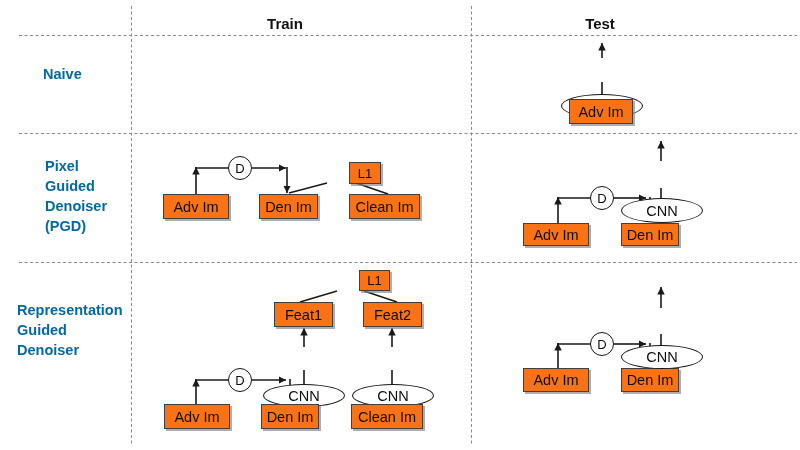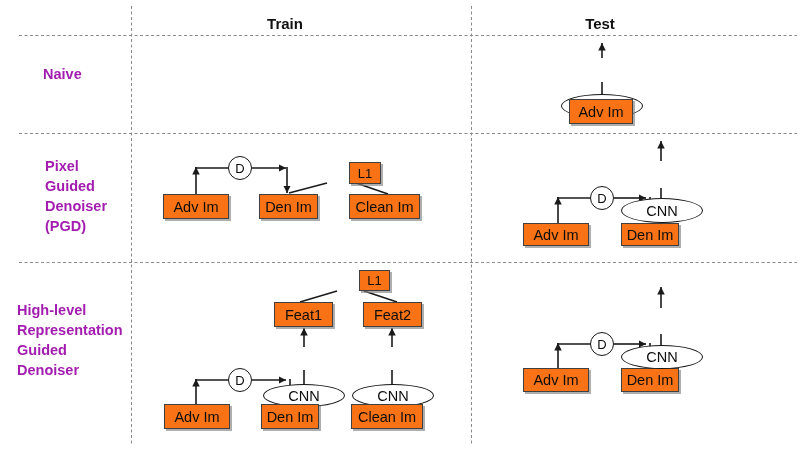--- a/index.html
+++ b/index.html
@@ -6,21 +6,21 @@
   #canvas{
     position:relative;width:800px;height:450px;background:#ffffff;overflow:hidden;
     font-family:"Liberation Sans", sans-serif;color:#0d0d0d;
   }
   #connector-layer{position:absolute;left:0;top:0;width:800px;height:450px;}
   .hdr{
     position:absolute;width:120px;text-align:center;
     font-size:15px;font-weight:700;color:#111;
   }
   .rowlabel{
-    position:absolute;font-size:14.5px;font-weight:700;line-height:20px;color:#a21caf;
+    position:absolute;font-size:14.5px;font-weight:700;line-height:20px;color:#0369a1;
     white-space:nowrap;
   }
   .rect{
     position:absolute;background:#f97316;border:1.5px solid #404040;
     box-shadow:2px 2px 0 rgba(130,130,130,0.65);
     display:flex;align-items:center;justify-content:center;
     font-size:14.5px;box-sizing:border-box;white-space:nowrap;
   }
   .rect.small{font-size:13px;margin-left:24px;}
   .ellipse{
@@ -100,21 +100,20 @@
   <div class="rowlabel" style="left:43px;top:64px">
     <div>Naive</div>
   </div>
   <div class="rowlabel" style="left:45px;top:156px">
     <div>Pixel</div>
     <div>Guided</div>
     <div>Denoiser</div>
     <div>(PGD)</div>
   </div>
   <div class="rowlabel" style="left:17px;top:300px">
-    <div>High-level</div>
     <div>Representation</div>
     <div>Guided</div>
     <div>Denoiser</div>
   </div>
 
   <div class="ellipse" style="left:561px;top:58px;width:82px;height:24px">CNN</div>
   <div class="rect" style="left:569px;top:99px;width:64px;height:25px">Adv Im</div>
 
   <div class="rect" style="left:163px;top:194px;width:66px;height:25px">Adv Im</div>
   <div class="circle" style="left:228px;top:156px">D</div>

